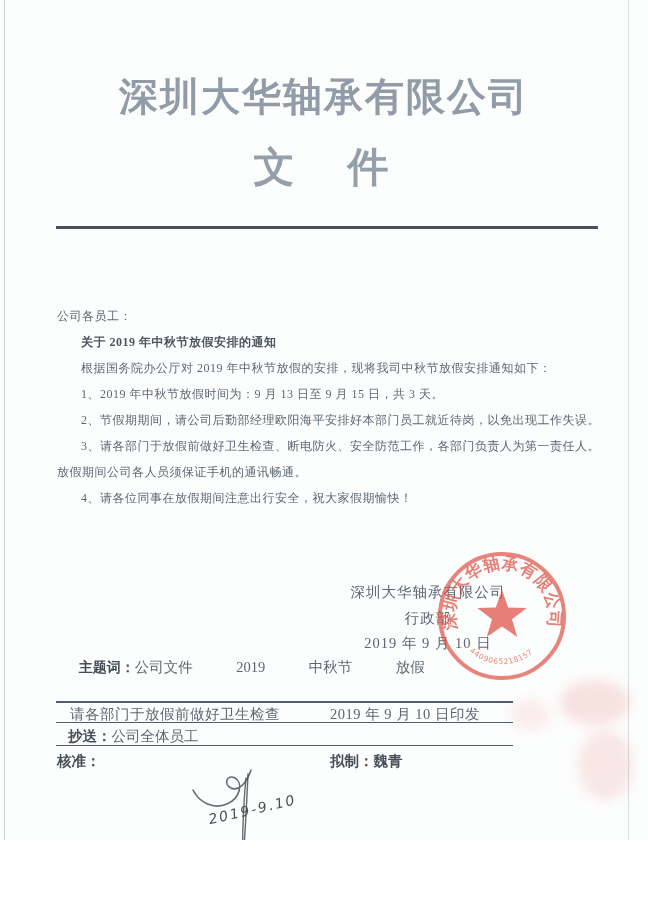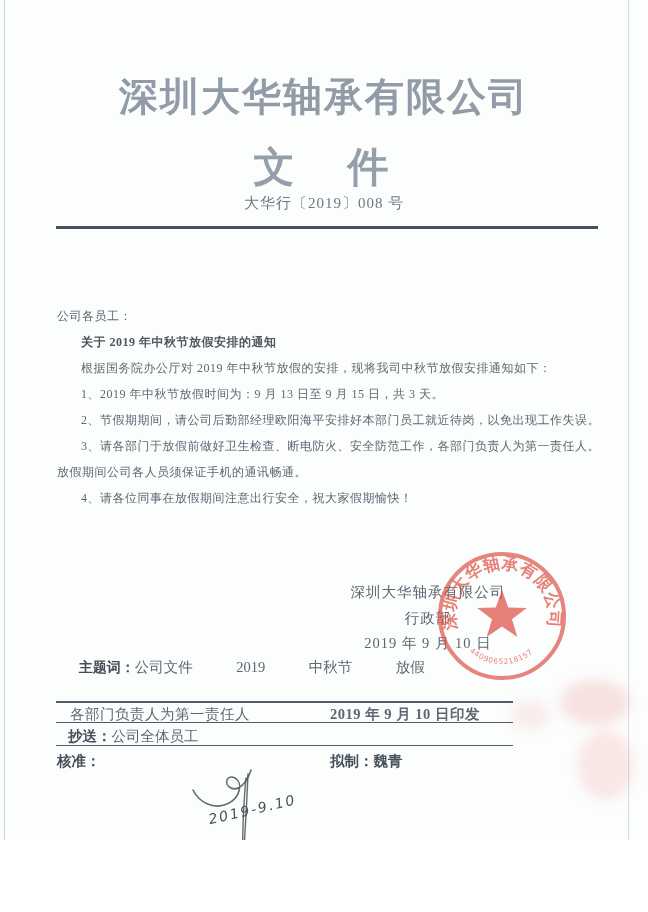--- a/index.html
+++ b/index.html
@@ -69,21 +69,21 @@
 
   
   .footer{position:absolute;left:0;top:0;width:648px;font-size:14.5px;color:#5d6772;}
   .kw-row{position:absolute;left:57px;top:641px;white-space:pre;}
   .kw-label{font-weight:bold;color:#434d57;font-family:"Liberation Sans","DejaVu Sans",sans-serif;font-size:14px;}
   .hline{position:absolute;left:56px;width:457px;height:2px;background:#515d69;}
   .hl1{top:701px;}
   .hl2{top:722px;height:1px;}
   .hl3{top:745px;height:1px;}
   .issuer{position:absolute;left:70px;top:705px;letter-spacing:.5px;}
-  .print-date{position:absolute;left:330px;top:705px;letter-spacing:.5px;font-weight:bold;}
+  .print-date{position:absolute;left:330px;top:705px;letter-spacing:.5px;}
   .cc-row{position:absolute;left:68px;top:727px;}
   .cc-label{font-weight:bold;color:#46505a;}
   .approve-label{position:absolute;left:57px;top:752px;font-weight:bold;color:#46505a;}
   .draft-row{position:absolute;left:330px;top:752px;font-weight:bold;color:#46505a;}
 
   
   .hand-sign{position:absolute;left:185px;top:748px;width:110px;height:125px;}
   .hand-date{
     position:absolute;left:207px;top:798px;width:120px;
     font-family:"DejaVu Sans",sans-serif;font-style:italic;
@@ -94,21 +94,20 @@
 </head>
 <body>
 
 <div class="page">
 
   <div class="edge-left"></div>
   <div class="edge-right"></div>
 
   <div class="company-title">深圳大华轴承有限公司</div>
   <div class="doc-word">文　件</div>
-  <div class="doc-number">大华行〔2019〕008 号</div>
   <div class="divider"></div>
 
   <div class="body-block">
     <p class="no-indent">公司各员工：</p>
     <p class="bold">关于 2019 年中秋节放假安排的通知</p>
     <p>根据国务院办公厅对 2019 年中秋节放假的安排，现将我司中秋节放假安排通知如下：</p>
     <p>1、2019 年中秋节放假时间为：9 月 13 日至 9 月 15 日，共 3 天。</p>
     <p>2、节假期期间，请公司后勤部经理欧阳海平安排好本部门员工就近待岗，以免出现工作失误。</p>
     <p>3、请各部门于放假前做好卫生检查、断电防火、安全防范工作，各部门负责人为第一责任人。放假期间公司各人员须保证手机的通讯畅通。</p>
     <p>4、请各位同事在放假期间注意出行安全，祝大家假期愉快！</p>
@@ -139,21 +138,21 @@
 
   <div class="bleed b1"></div>
   <div class="bleed b2"></div>
   <div class="bleed b3"></div>
 
   <div class="footer">
     <div class="kw-row">
       <span class="kw-label">主题词：</span><span>公司文件　　　2019　　　中秋节　　　放假</span>
     </div>
     <div class="hline hl1"></div>
-    <div class="issuer">各部门负责人为第一责任人</div>
+    <div class="issuer">请各部门于放假前做好卫生检查</div>
     <div class="print-date">2019 年 9 月 10 日印发</div>
     <div class="hline hl2"></div>
     <div class="cc-row">
       <span class="cc-label">抄送：</span><span>公司全体员工</span>
     </div>
     <div class="hline hl3"></div>
     <div class="approve-label">核准：</div>
     <div class="draft-row">
       <span>拟制：</span><span>魏青</span>
     </div>

